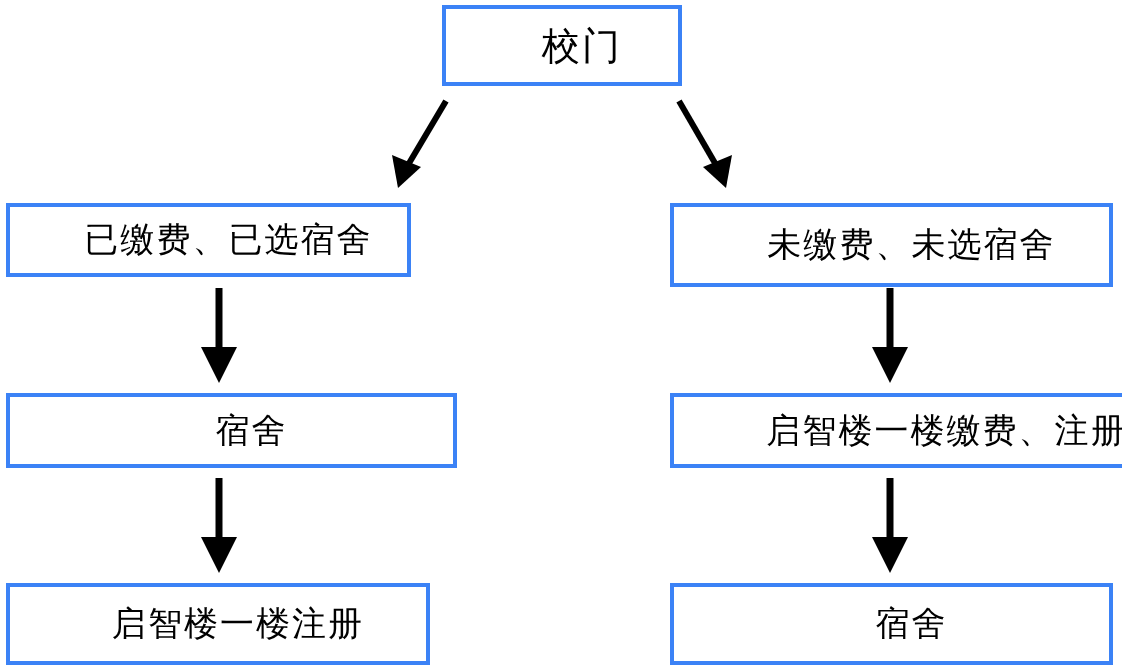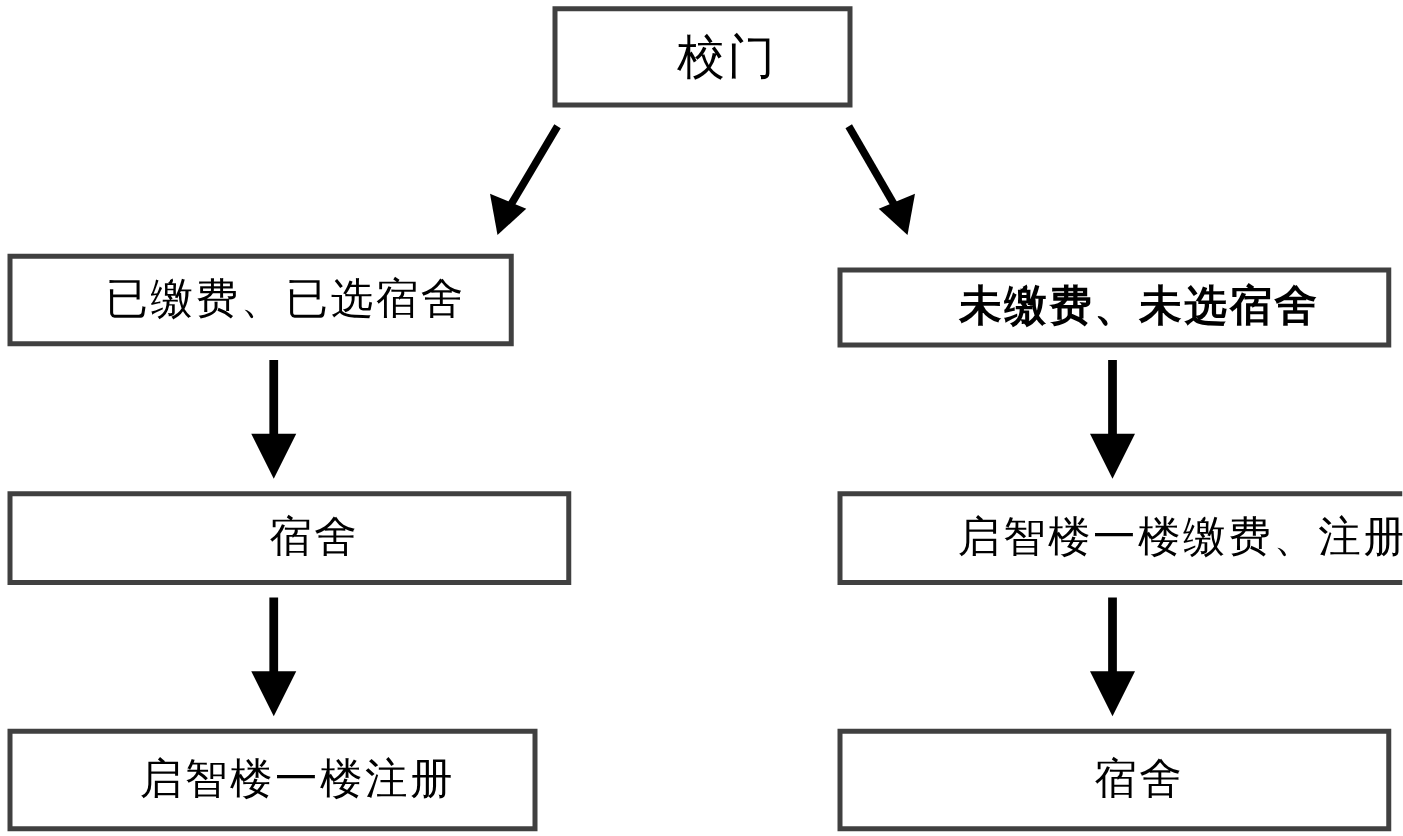--- a/index.html
+++ b/index.html
@@ -12,21 +12,21 @@
     width: 1122px;
     height: 669px;
     background: #ffffff;
     overflow: hidden;
     font-family: "Liberation Serif", "DejaVu Serif", serif;
   }
   .node {
     position: absolute;
     box-sizing: border-box;
     background: #ffffff;
-    border: 4px solid #404040;
+    border: 4px solid #3b82f6;
     display: flex;
     align-items: center;
     justify-content: center;
     text-align: center;
     color: #000000;
     line-height: 1.0;
     white-space: nowrap;
     letter-spacing: 0.06em;
     padding-left: 40px;
   }
@@ -59,25 +59,24 @@
   #node-register-left {
     left: 6px;
     top: 583px;
     width: 424px;
     height: 82px;
     font-size: 34px;
   }
   
   #node-unpaid {
     left: 670px;
-    top: 214px;
+    top: 203px;
     width: 443px;
-    height: 64px;
+    height: 84px;
     font-size: 34px;
-    font-weight: bold;
   }
   #node-pay-register {
     left: 670px;
     top: 393px;
     width: 513px;
     height: 75px;
     font-size: 34px;
   }
   #node-dorm-right {
     left: 670px;

